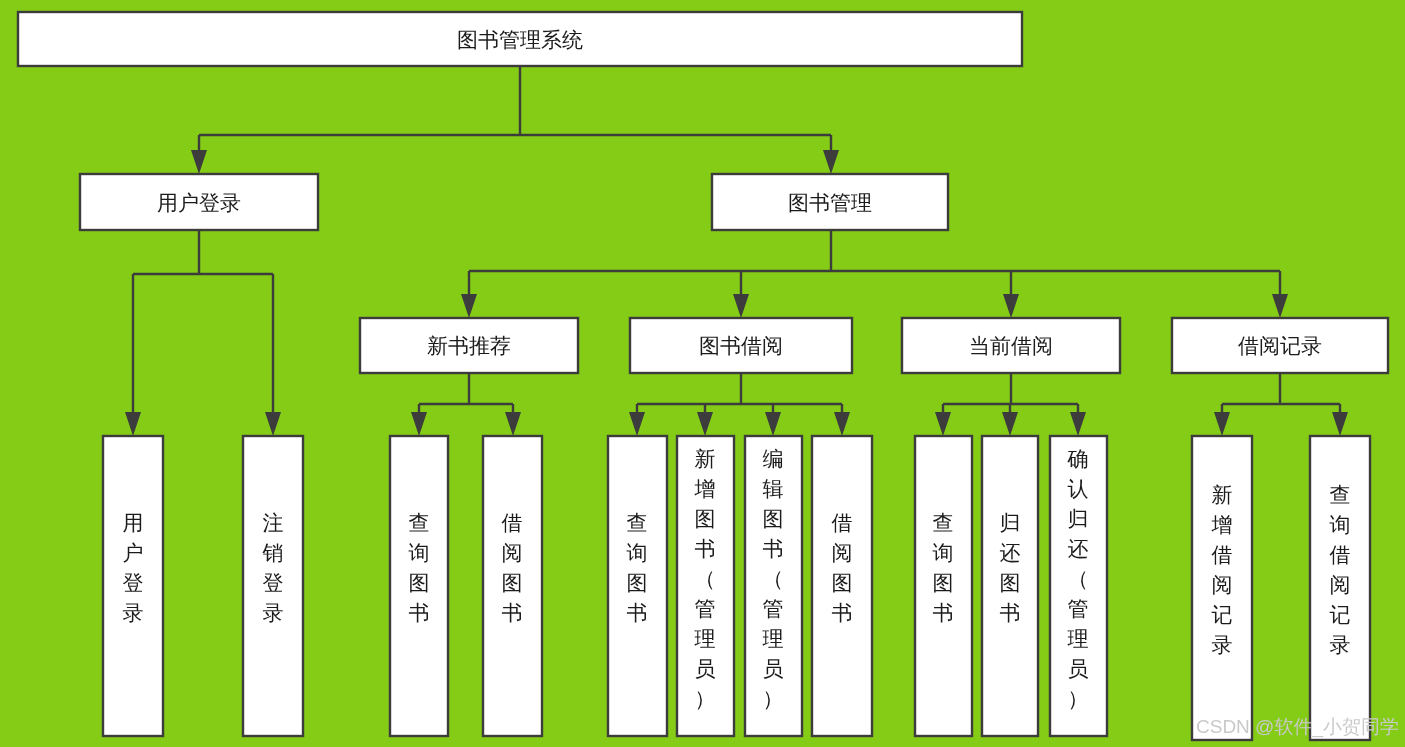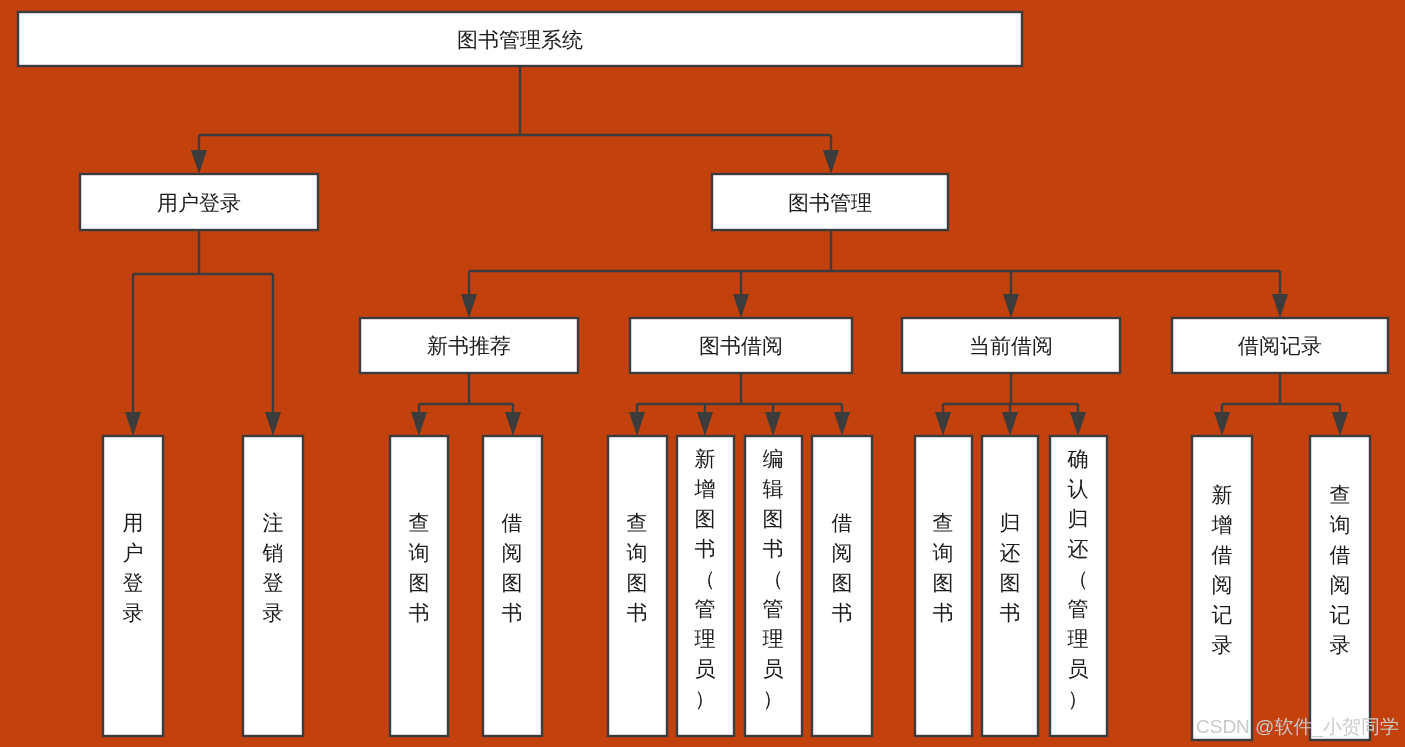--- a/index.html
+++ b/index.html
@@ -7,21 +7,21 @@
     padding: 0;
     background: #ffffff;
   }
   body {
     font-family: "Liberation Sans", "DejaVu Sans", sans-serif;
   }
   #canvas {
     position: relative;
     width: 1405px;
     height: 747px;
-    background: #c2410c;
+    background: #84cc16;
     overflow: hidden;
   }
   #diagram-svg {
     position: absolute;
     left: 0;
     top: 0;
     width: 1405px;
     height: 747px;
   }
   .node-box {

